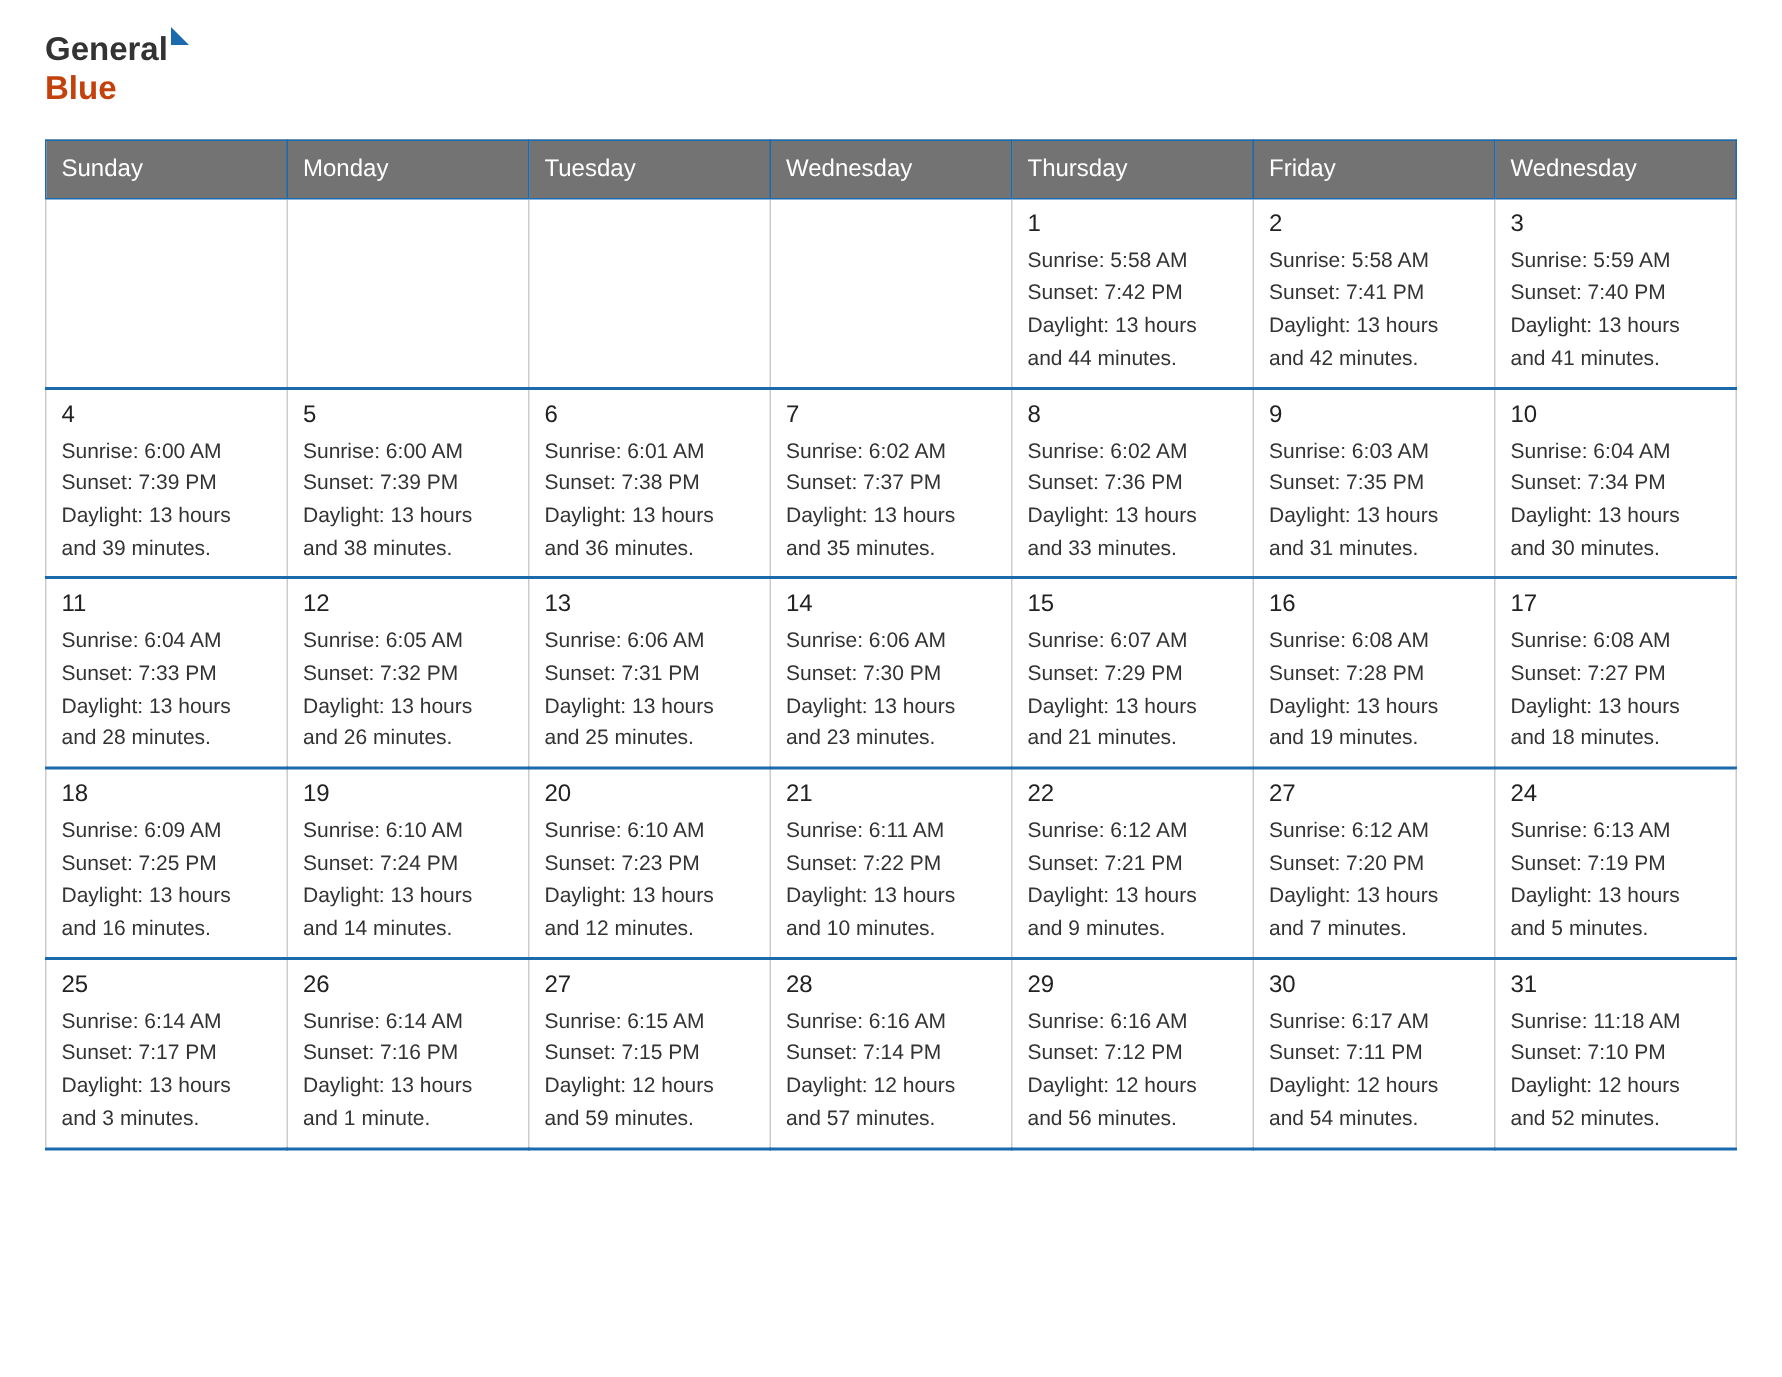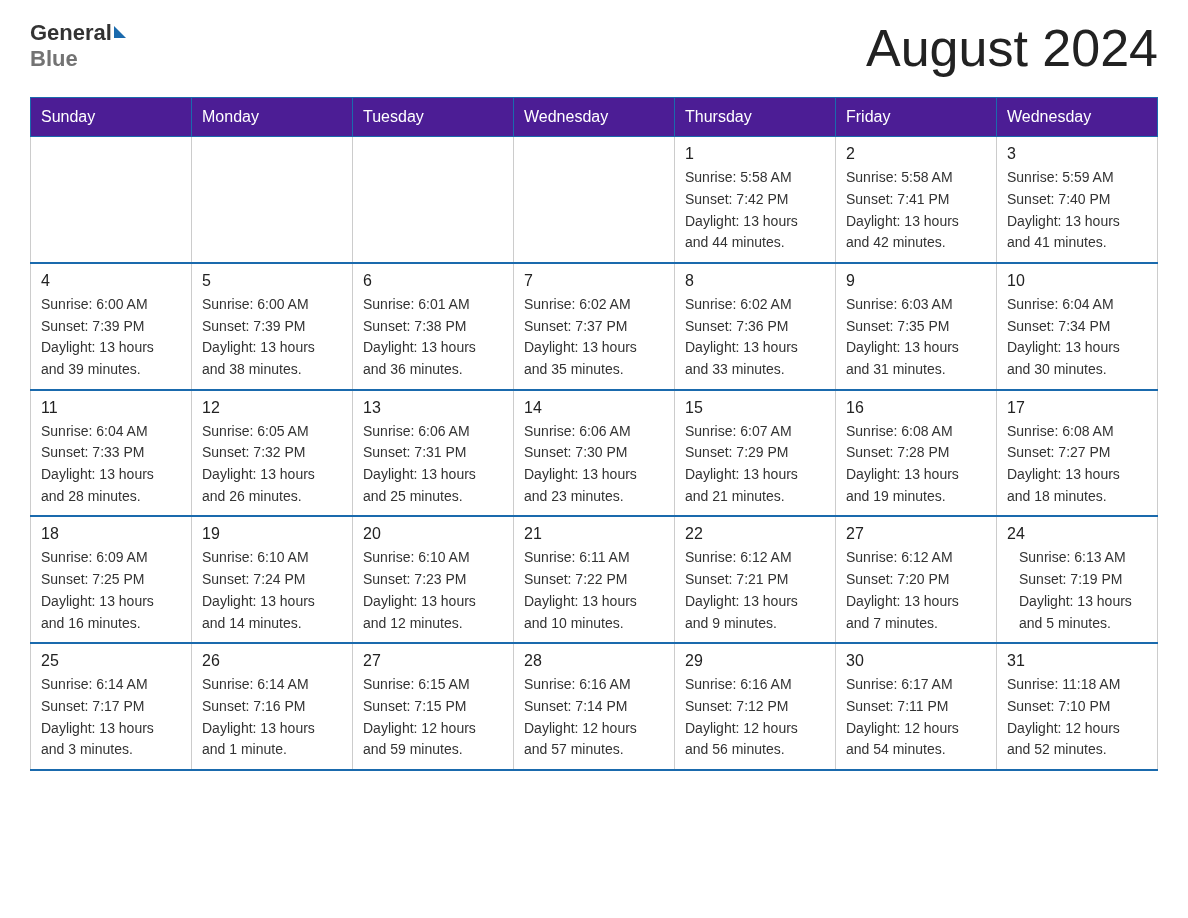--- a/index.html
+++ b/index.html
@@ -21,21 +21,21 @@
       align-items: center;
       gap: 0;
     }
     .logo-text {
       font-size: 22px;
       font-weight: bold;
       color: #333;
       line-height: 1.2;
     }
     .logo-blue {
-      color: #737373;
+      color: #c2410c;
     }
     .logo-triangle {
       width: 0;
       height: 0;
       border-left: 12px solid #1a6aad;
       border-top: 12px solid transparent;
       border-bottom: 0px solid transparent;
       margin-left: 2px;
       margin-top: -2px;
       display: inline-block;
@@ -53,21 +53,21 @@
     .location {
       font-size: 22px;
       color: #444;
       margin-top: 4px;
     }
     table {
       width: 100%;
       border-collapse: collapse;
     }
     thead tr th {
-      background-color: #4c1d95;
+      background-color: #737373;
       color: #fff;
       padding: 10px 10px;
       font-size: 16px;
       font-weight: normal;
       text-align: left;
       border: 1px solid #1a6aad;
     }
     tbody tr td {
       vertical-align: top;
       padding: 8px 10px;
@@ -95,29 +95,28 @@
     .empty-cell {
       background: #fff;
     }
   </style>
 </head>
 <body>
 
 <div class="header">
   <div class="logo">
     <div style="display:flex; flex-direction:column; align-items:flex-start;">
-      <div style="display:flex; align-items:center;">
+      <div style="display:flex; align-items:flex-start;">
         <span class="logo-text">General</span>
         <span class="logo-triangle"></span>
       </div>
       <span class="logo-text logo-blue" style="font-size:22px;">Blue</span>
     </div>
   </div>
   <div class="title-block">
-    <div class="month-title">August 2024</div>
   </div>
 </div>
 
 <table>
   <thead>
     <tr>
     <th>Sunday</th>
         <th>Monday</th>
         <th>Tuesday</th>
         <th>Wednesday</th>
@@ -271,21 +270,21 @@
 Daylight: 13 hours and 9 minutes.</div>
         </td>
         <td>
           <span class="day-number">27</span>
           <div class="day-info" style="white-space: pre-line;">Sunrise: 6:12 AM
 Sunset: 7:20 PM
 Daylight: 13 hours and 7 minutes.</div>
         </td>
         <td>
           <span class="day-number">24</span>
-          <div class="day-info" style="white-space: pre-line; margin-left: 12px;">Sunrise: 6:13 AM
+          <div class="day-info" style="white-space: pre-line;">Sunrise: 6:13 AM
 Sunset: 7:19 PM
 Daylight: 13 hours and 5 minutes.</div>
         </td>
       </tr>
       <tr>
         <td>
           <span class="day-number">25</span>
           <div class="day-info" style="white-space: pre-line;">Sunrise: 6:14 AM
 Sunset: 7:17 PM
 Daylight: 13 hours and 3 minutes.</div>

